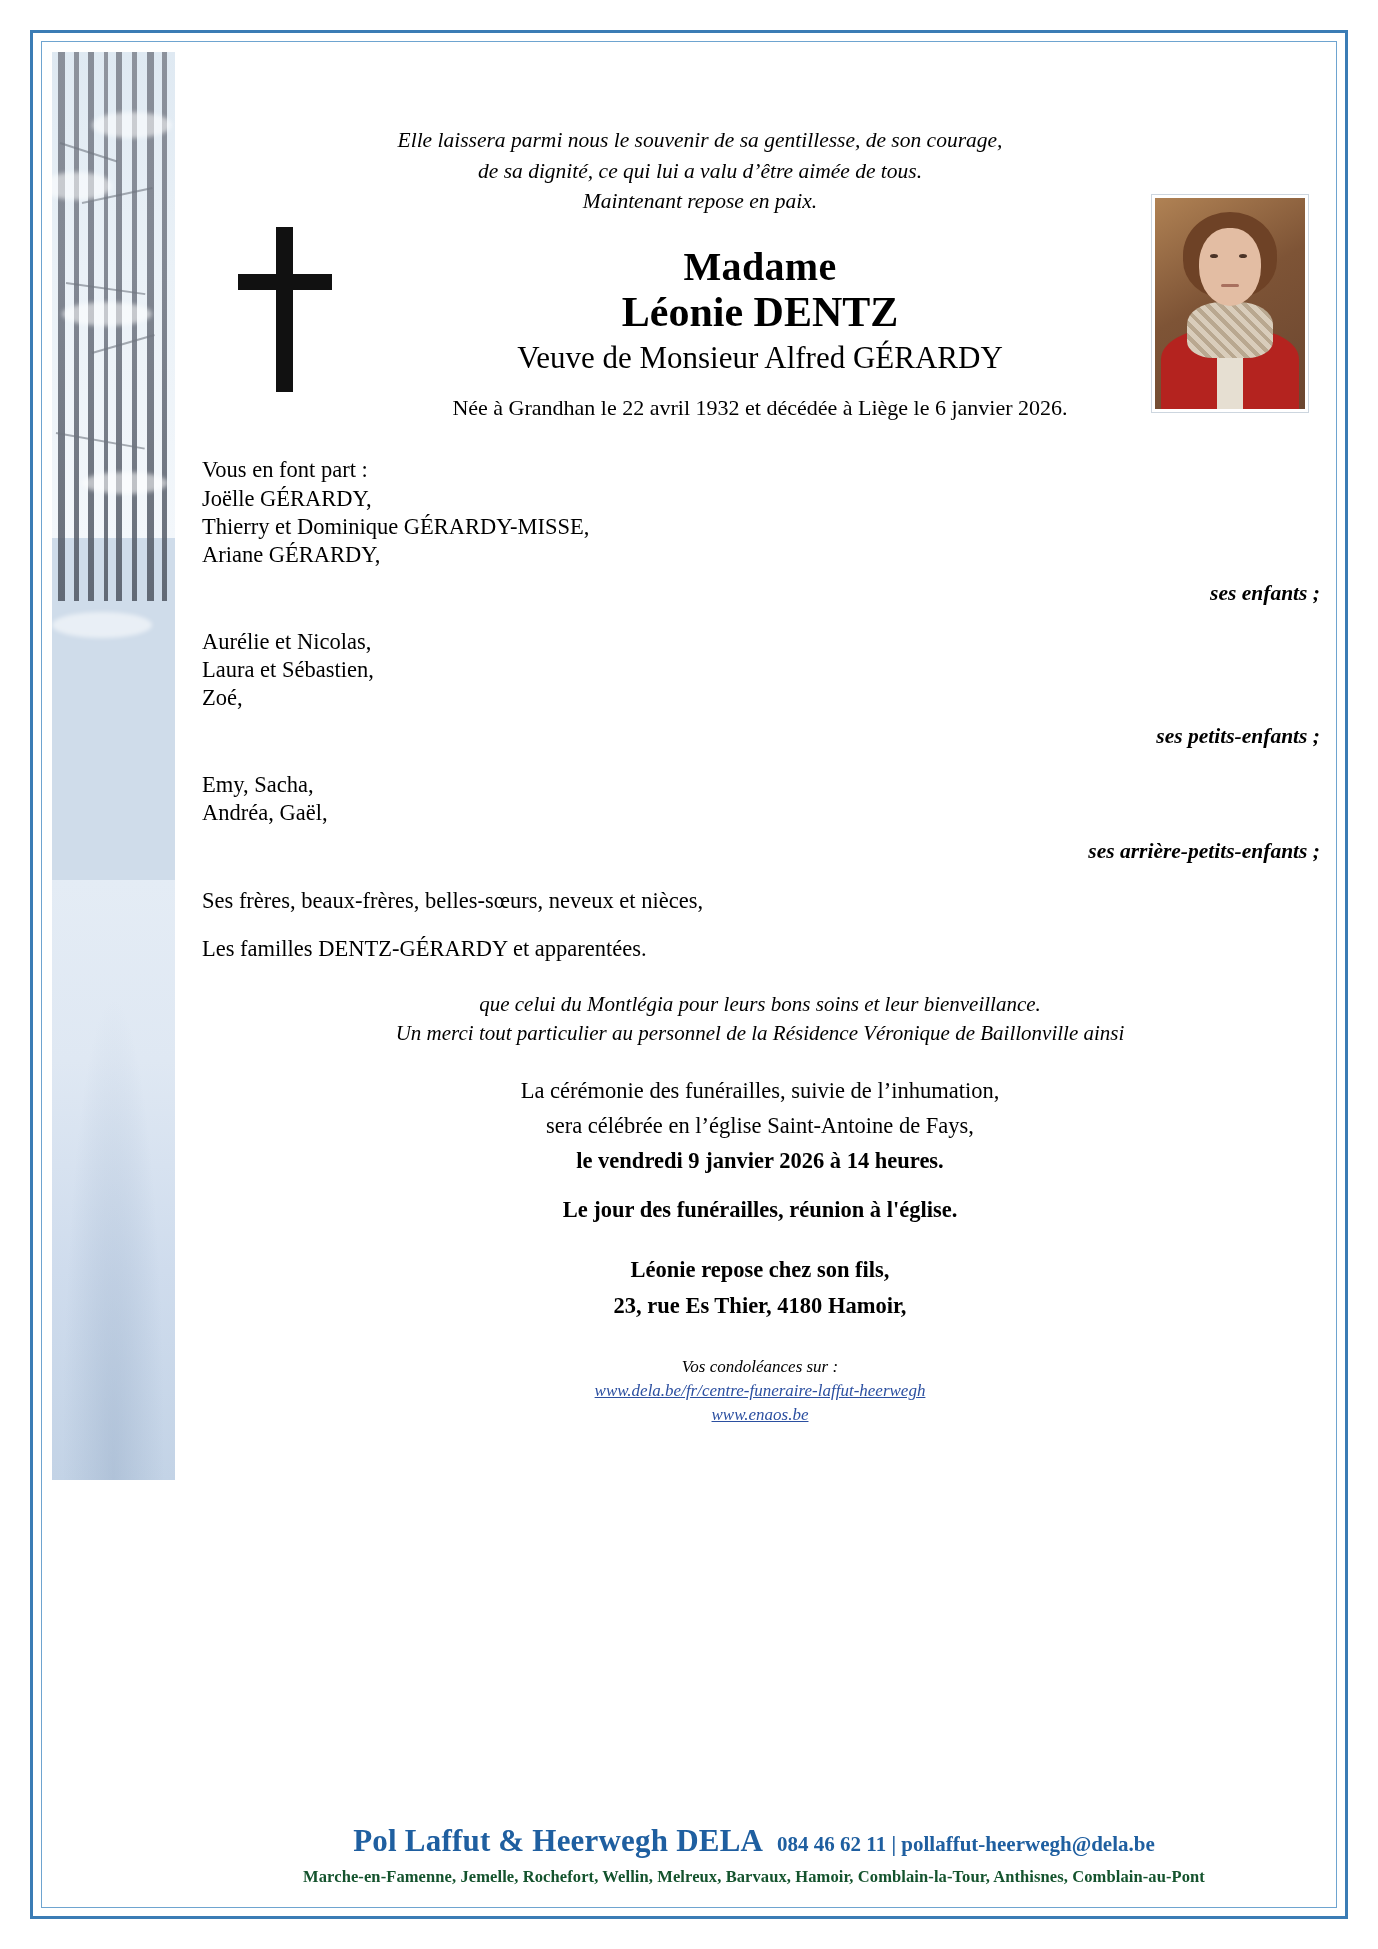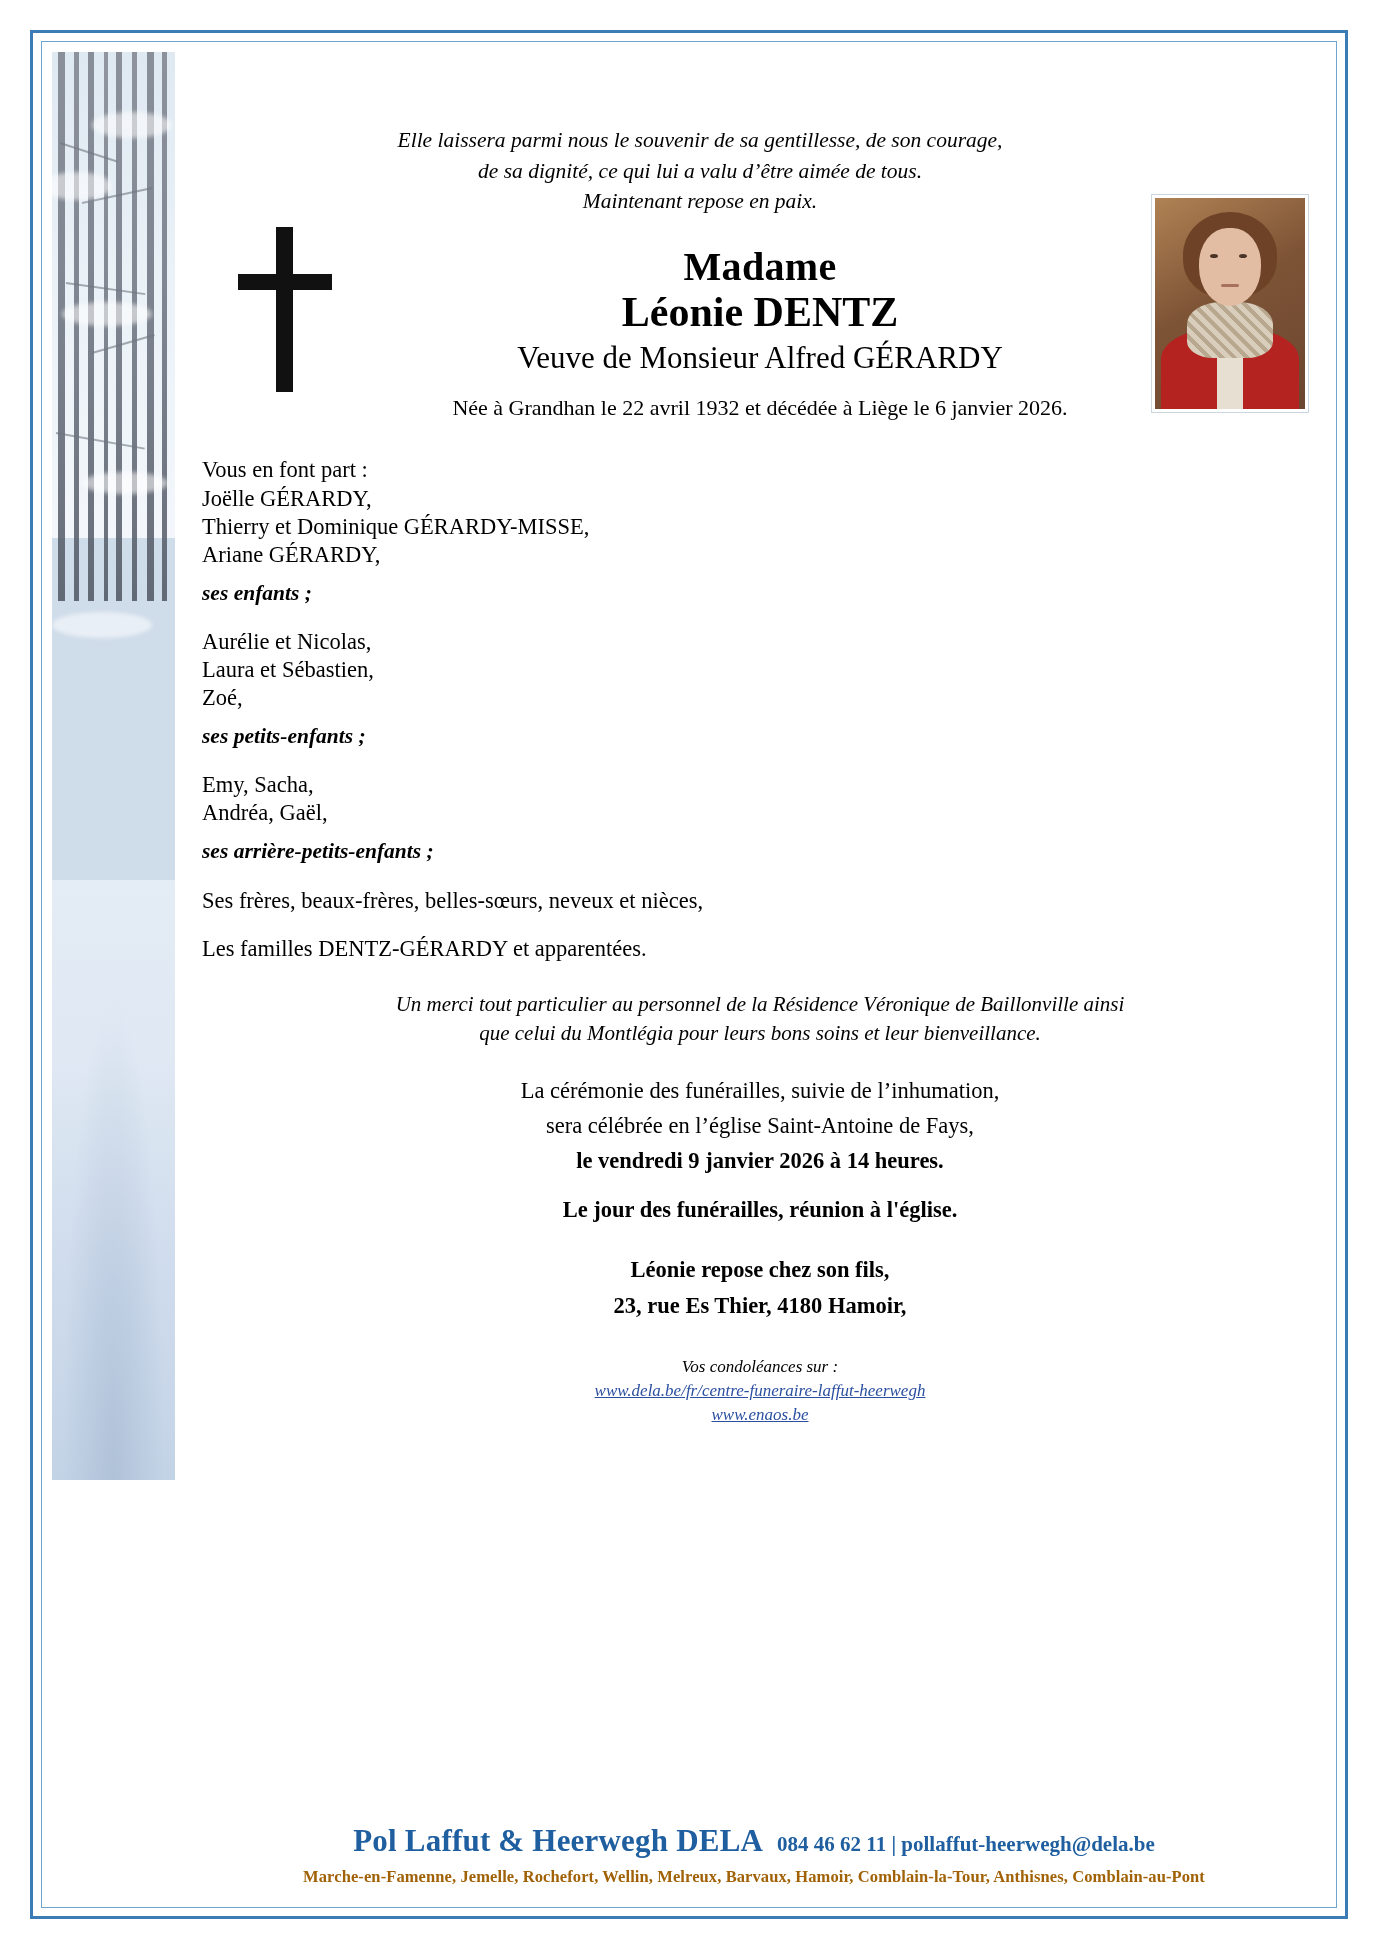--- a/index.html
+++ b/index.html
@@ -238,21 +238,21 @@
     margin-top: 34px;
     font-size: 22.5px;
     line-height: 1.34;
     padding-left: 12px;
     padding-right: 10px;
   }
   .lead { }
   .names-group { margin-bottom: 0; }
   .names-group div { line-height: 1.25; }
   .role {
-    text-align: left;
+    text-align: right;
     font-style: italic;
     font-weight: bold;
     font-size: 21.5px;
     margin: 10px 0 20px 0;
   }
   .plain-line { margin-bottom: 18px; }
 
   .thanks {
     text-align: center;
     font-style: italic;
@@ -322,21 +322,21 @@
   }
   .contact {
     font-size: 21px;
     font-weight: bold;
     color: #1f5fa0;
     text-align: center;
   }
   .cities {
     margin-top: 8px;
     font-size: 16.5px;
-    color: #a16207;
+    color: #14532d;
     font-weight: bold;
     letter-spacing: .1px;
   }
 </style>
 </head>
 <body>
 
 <div class="page">
 
   <div class="border-outer"></div>
@@ -420,22 +420,22 @@
         <div>Emy, Sacha,</div>
         <div>Andréa, Gaël,</div>
       </div>
       <div class="role">ses arrière-petits-enfants ;</div>
 
       <div class="plain-line">Ses frères, beaux-frères, belles-sœurs, neveux et nièces,</div>
       <div class="plain-line">Les familles DENTZ-GÉRARDY et apparentées.</div>
     </div>
 
     <div class="thanks">
+      <div>que celui du Montlégia pour leurs bons soins et leur bienveillance.</div>
       <div>Un merci tout particulier au personnel de la Résidence Véronique de Baillonville ainsi</div>
-      <div>que celui du Montlégia pour leurs bons soins et leur bienveillance.</div>
     </div>
 
     <div class="ceremony">
       <div>La cérémonie des funérailles, suivie de l’inhumation,</div>
       <div>sera célébrée en l’église Saint-Antoine de Fays,</div>
       <div class="b">le vendredi 9 janvier 2026 à 14 heures.</div>
       <div class="gap"></div>
       <div class="b">Le jour des funérailles, réunion à l'église.</div>
     </div>
 

